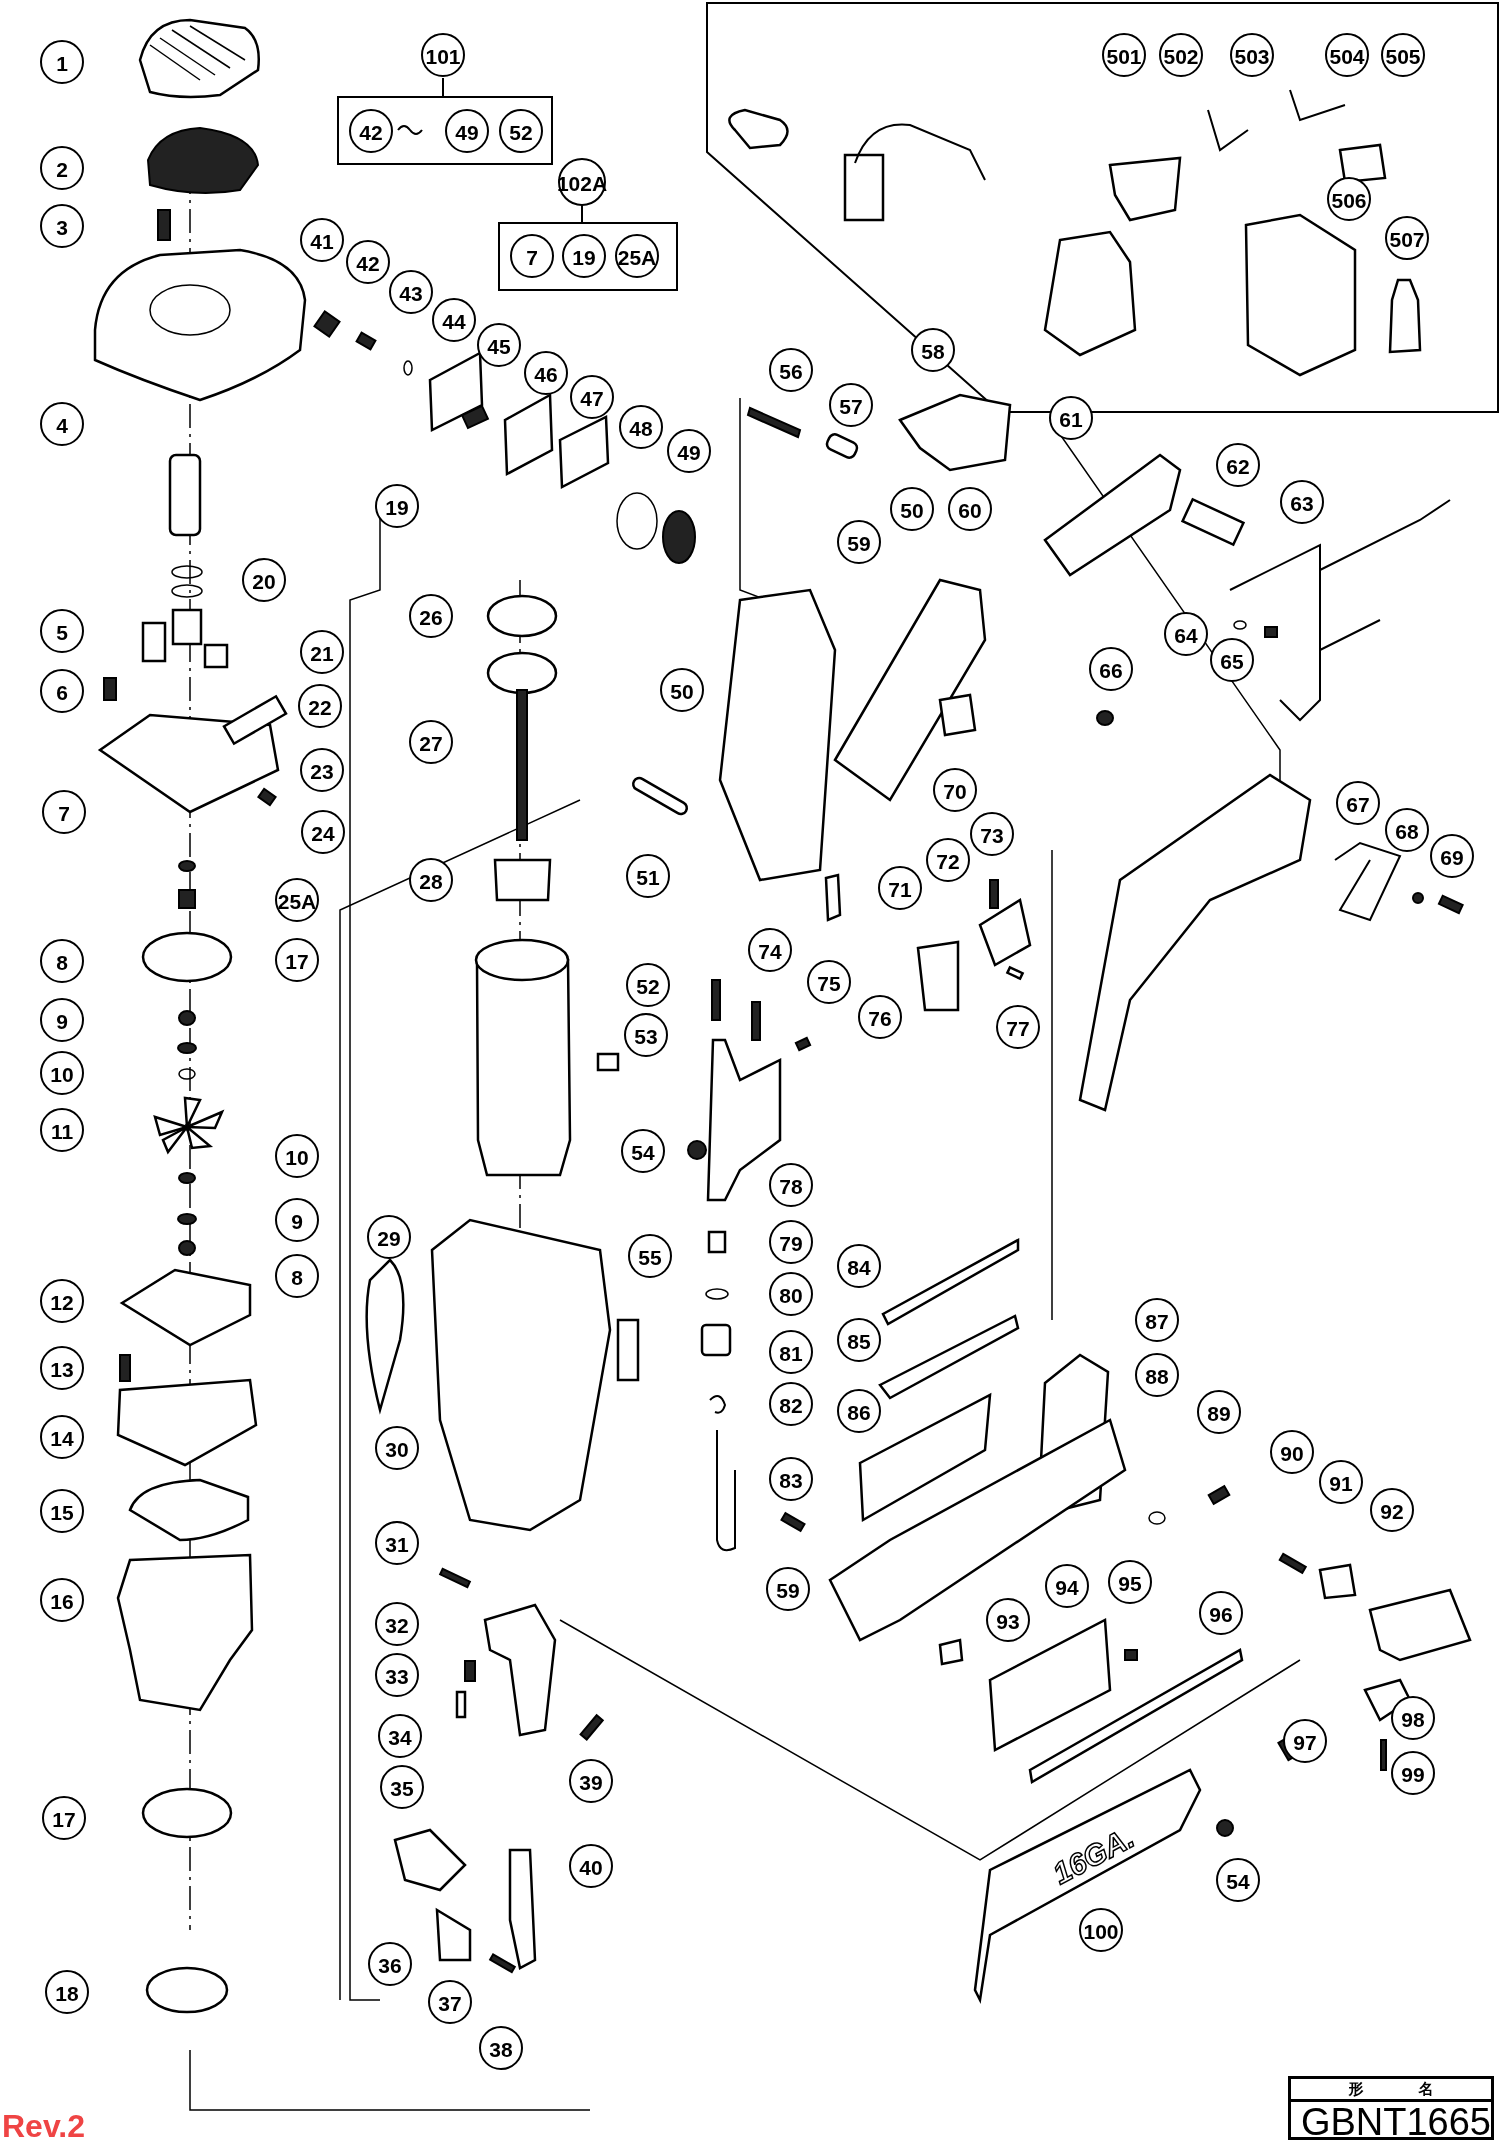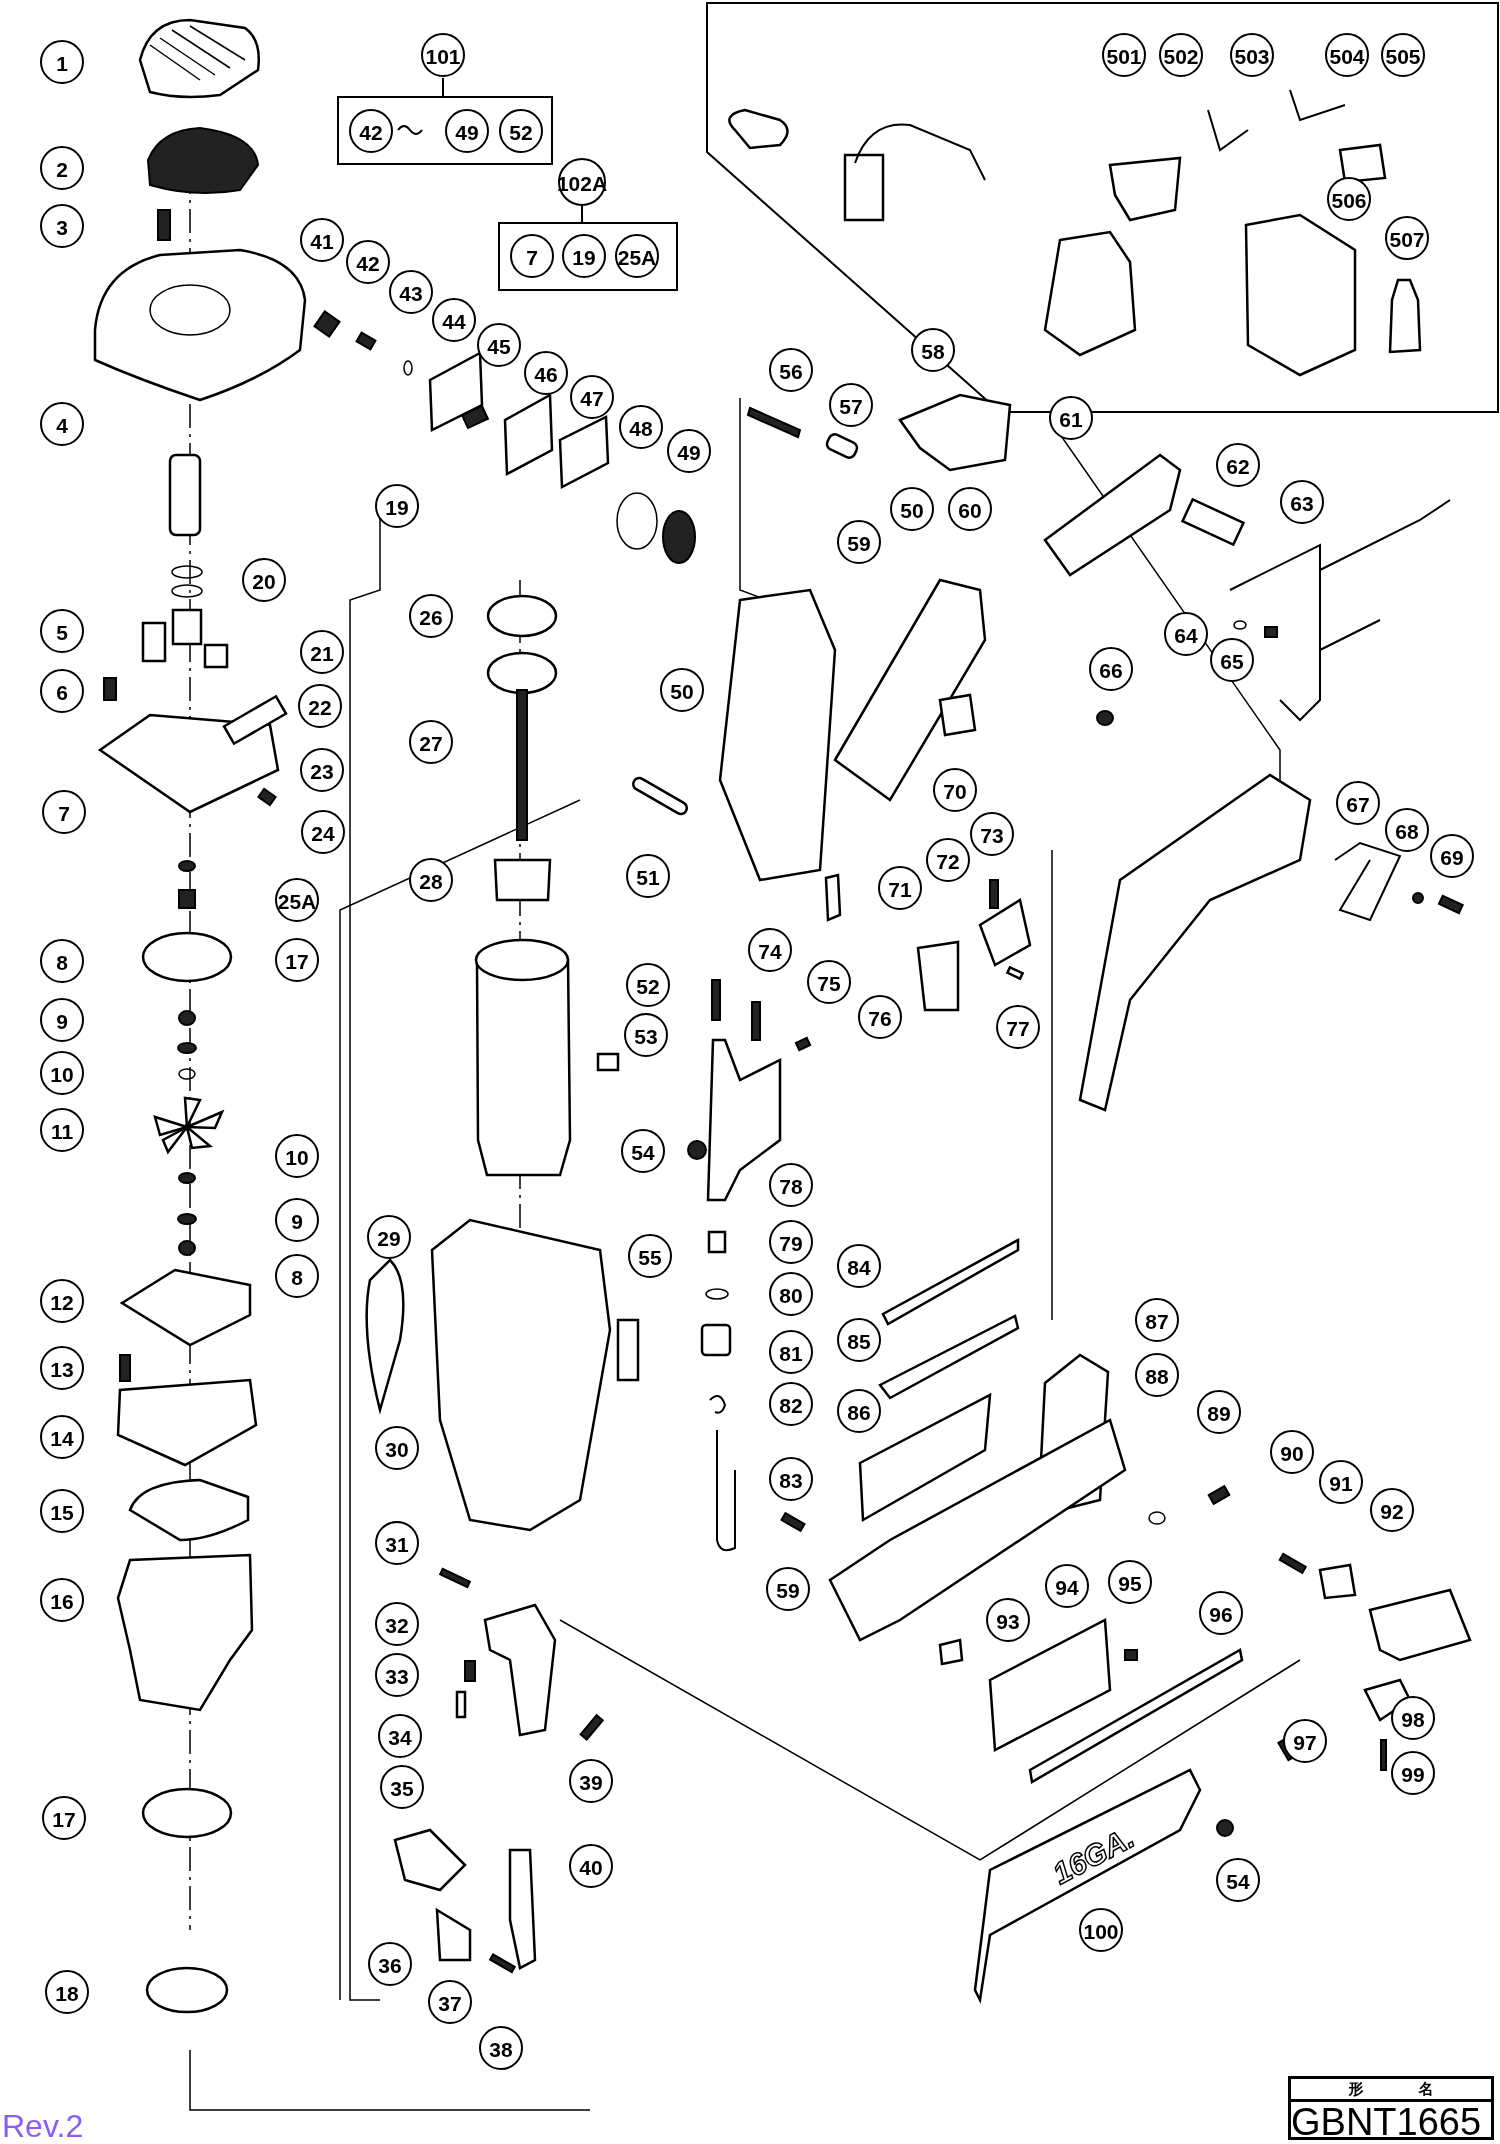--- a/index.html
+++ b/index.html
@@ -5,24 +5,24 @@
   html,body{margin:0;padding:0;background:#fff;}
   body{width:1500px;height:2144px;position:relative;overflow:hidden;font-family:"Liberation Sans",sans-serif;}
   #diagram{position:absolute;left:0;top:0;}
   .callout circle{fill:#fff;stroke:#000;stroke-width:2;}
   .callout text{font-family:"Liberation Sans",sans-serif;font-weight:bold;font-size:21px;fill:#000;text-anchor:middle;dominant-baseline:central;}
   .leader{stroke:#000;stroke-width:2;fill:none;}
   .thin{stroke:#000;stroke-width:1.5;fill:none;}
   .dash{stroke:#000;stroke-width:1.5;fill:none;stroke-dasharray:24 6 3 6;}
   .part{stroke:#000;stroke-width:2.5;fill:#fff;}
   .partfill{stroke:#000;stroke-width:2;fill:#222;}
-  .rev{position:absolute;left:2px;top:2108px;font-size:32px;color:#8b5cf6;}
+  .rev{position:absolute;left:2px;top:2108px;font-size:32px;color:#ef4444;font-weight:bold;}
   .titleblock{position:absolute;left:1288px;top:2076px;width:206px;height:64px;border:3px solid #000;box-sizing:border-box;}
   .tb-head{height:20px;border-bottom:3px solid #000;display:flex;justify-content:space-around;align-items:center;font-size:15px;font-weight:bold;padding:0 30px;}
-  .tb-model{font-size:38px;text-align:left;line-height:40px;letter-spacing:0;text-decoration:underline;}
+  .tb-model{font-size:38px;text-align:right;line-height:40px;letter-spacing:0;text-decoration:underline;}
 </style>
 </head>
 <body>
 
 <svg id="diagram" width="1500" height="2144" viewBox="0 0 1500 2144" xmlns="http://www.w3.org/2000/svg">
 
   <path class="leader" d="M707,3 L1498,3 L1498,412 L1000,412 L707,152 Z"></path>
 
   <rect class="leader" x="338" y="97" width="214" height="67"></rect>
   <line class="leader" x1="443" y1="78" x2="443" y2="97"></line>

